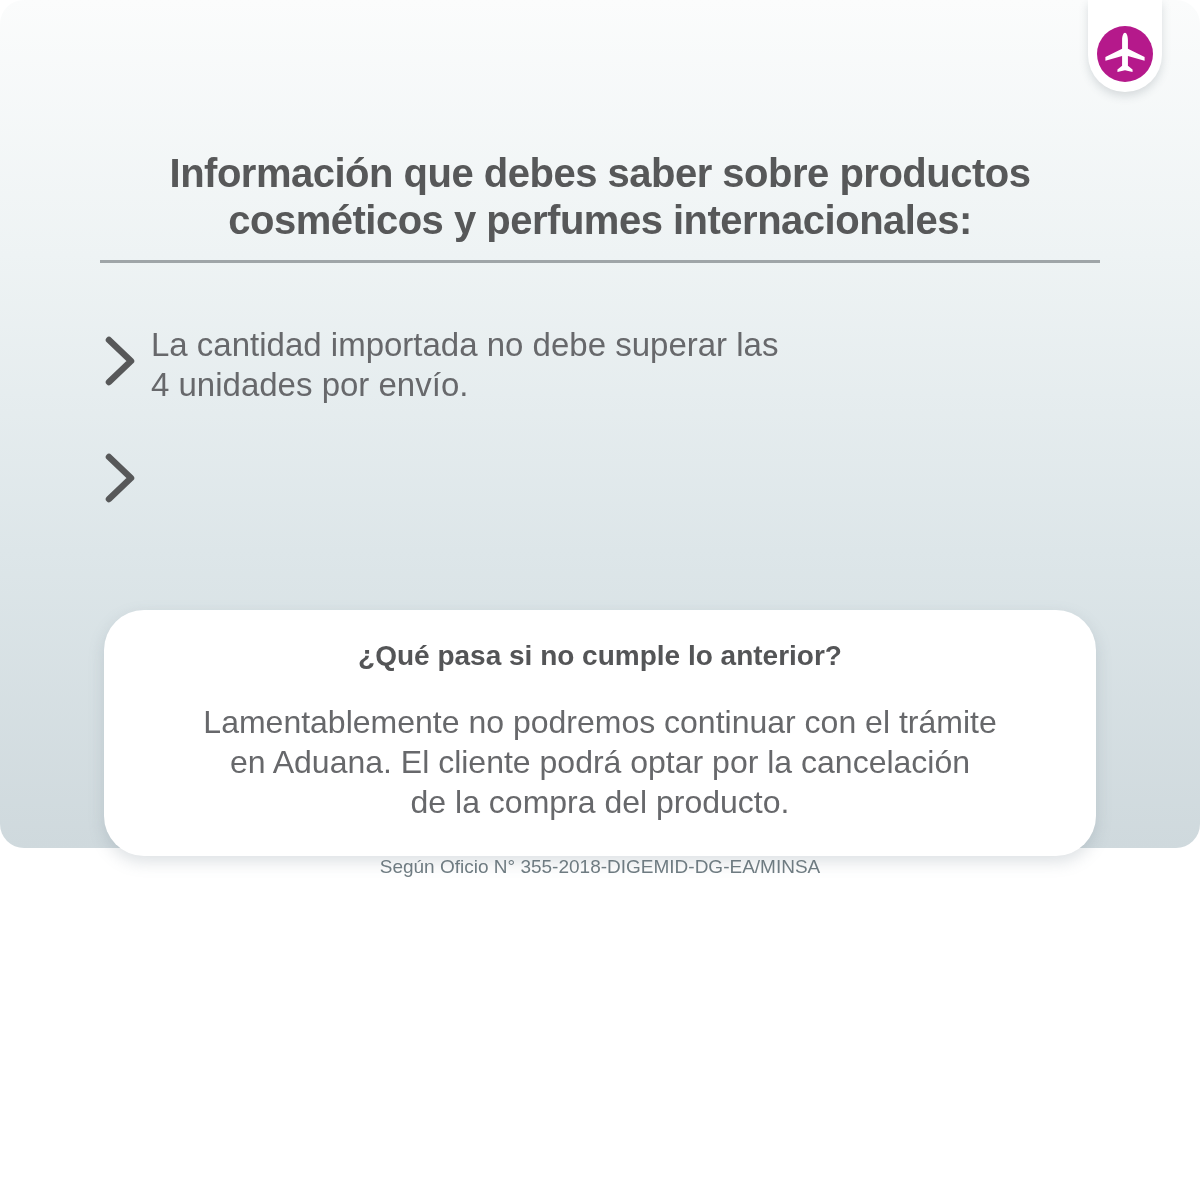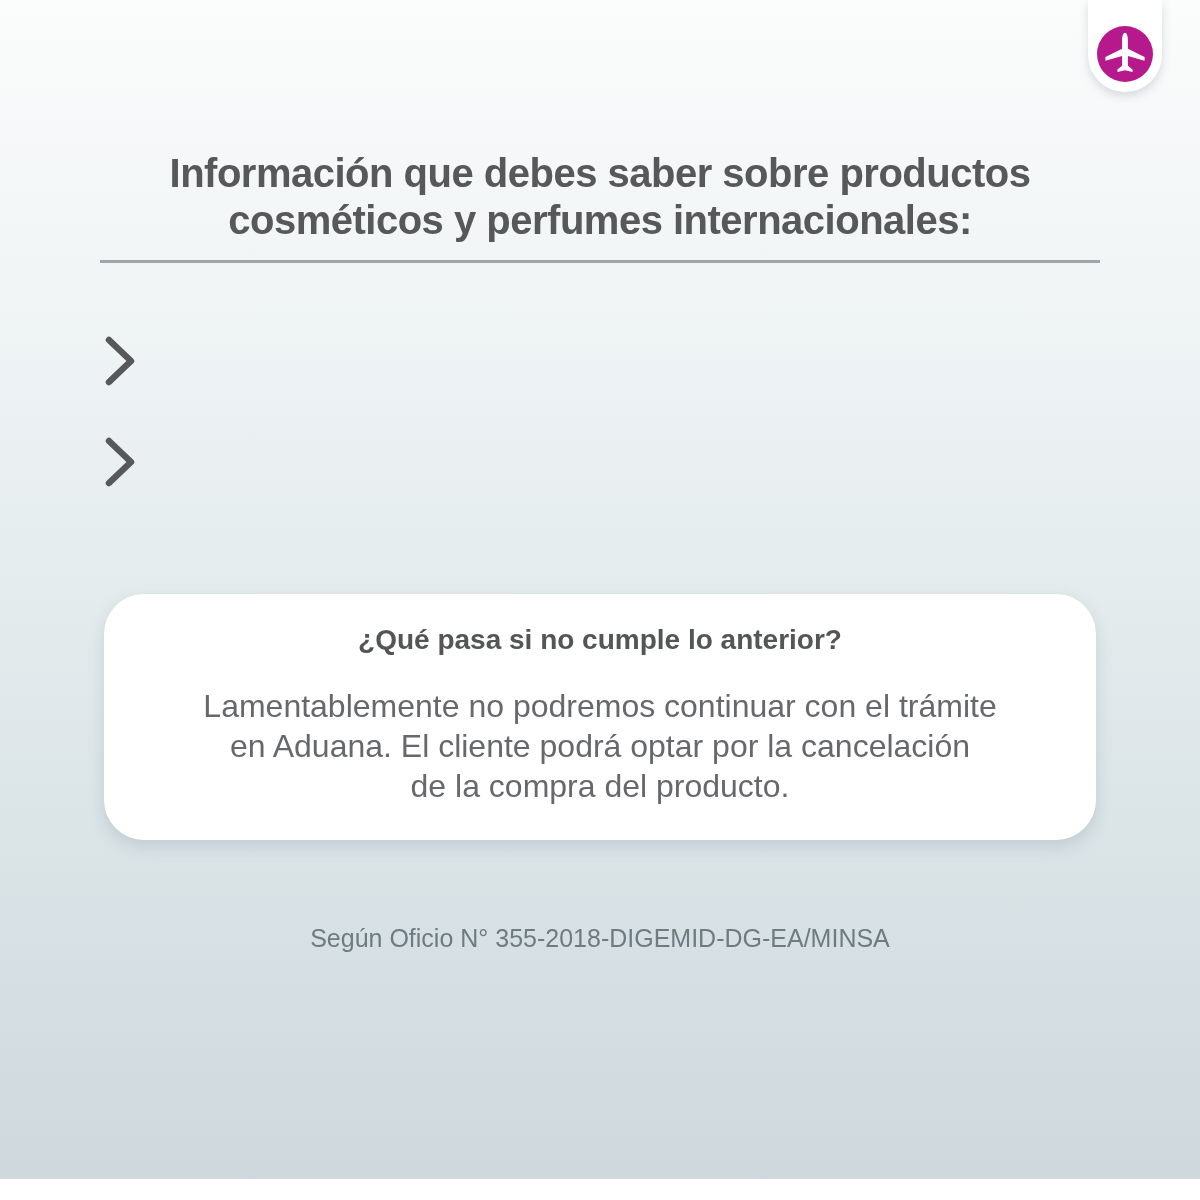--- a/index.html
+++ b/index.html
@@ -4,22 +4,23 @@
 <style>
   * { margin: 0; padding: 0; box-sizing: border-box; }
   html, body { width: 1200px; height: 1200px; }
   body {
     font-family: "Liberation Sans", "DejaVu Sans", sans-serif;
     overflow: hidden;
   }
   .poster {
     position: relative;
     width: 1200px;
-    height: 1179px;
+    height: 848px;
     background: linear-gradient(180deg, #fbfcfc 0%, #eef3f4 30%, #dde6e9 65%, #cfd9dd 100%);
+    border-radius: 24px;
   }
   
   .brand-tab {
     position: absolute;
     top: 0;
     right: 38px;
     width: 74px;
     height: 92px;
     background: #ffffff;
     border-radius: 0 0 37px 37px;
@@ -91,23 +92,22 @@
   }
   .card-body {
     margin-top: 30px;
     font-size: 32px;
     line-height: 1.25;
     color: #67686b;
     white-space: pre-line;
   }
   
   .footer {
-    margin-top: 84px;
     text-align: center;
-    font-size: 25px;
+    font-size: 19px;
     color: #6e7b81;
   }
 </style>
 </head>
 <body>
 
 <div class="poster">
 
   <div class="brand-tab">
     <svg class="brand-circle" viewBox="0 0 100 100" xmlns="http://www.w3.org/2000/svg">
@@ -125,20 +125,22 @@
   <h1 class="title">Información que debes saber sobre productos
 cosméticos y perfumes internacionales:</h1>
   <div class="divider"></div>
 
   <div class="bullets">
 
     <div class="bullet">
       <svg class="chevron" viewBox="0 0 34 56" xmlns="http://www.w3.org/2000/svg">
         <polyline points="6,7 28,28 6,49" fill="none" stroke="#575859" stroke-width="6.5" stroke-linecap="round" stroke-linejoin="round"></polyline>
       </svg>
+      <p class="bullet-text">La cantidad importada no debe superar las
+4 unidades por envío.</p>
     </div>
 
 
     <div class="bullet">
       <svg class="chevron" viewBox="0 0 34 56" xmlns="http://www.w3.org/2000/svg">
         <polyline points="6,7 28,28 6,49" fill="none" stroke="#575859" stroke-width="6.5" stroke-linecap="round" stroke-linejoin="round"></polyline>
       </svg>
     </div>
 
   </div>

